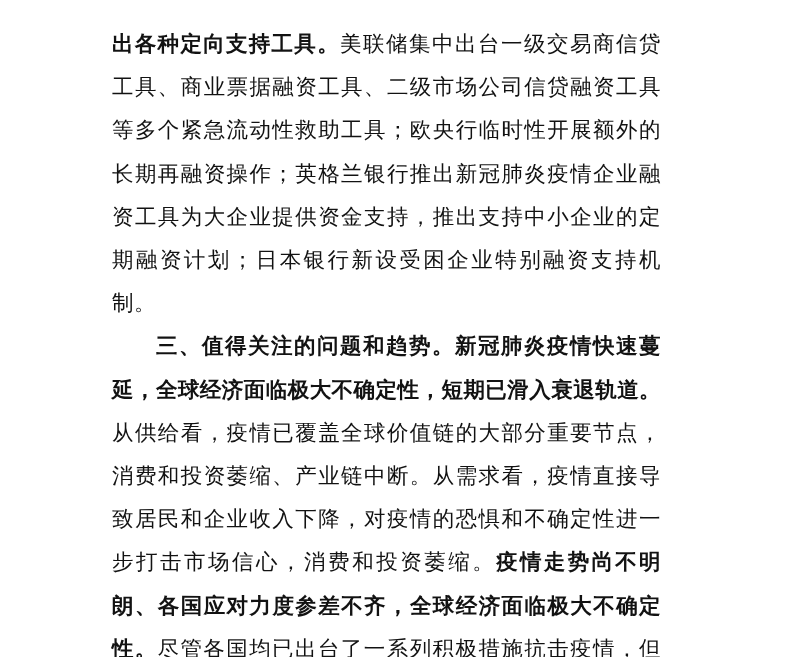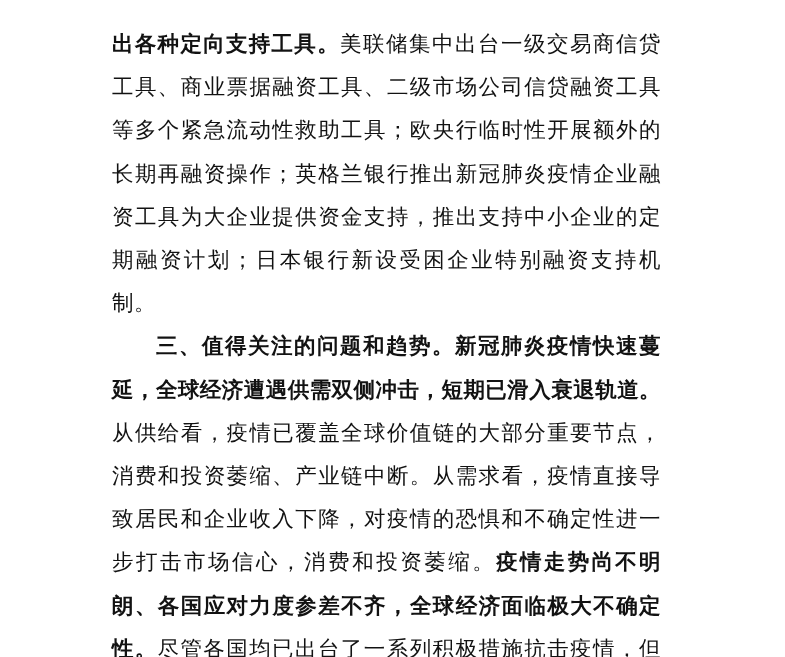--- a/index.html
+++ b/index.html
@@ -45,16 +45,16 @@
   }
 </style>
 </head>
 <body>
 
 <div class="page">
   <div class="doc-body">
 
     <p class="para"><span class="run bold">出各种定向支持工具。</span><span class="run">美联储集中出台一级交易商信贷工具、商业票据融资工具、二级市场公司信贷融资工具等多个紧急流动性救助工具；欧央行临时性开展额外的长期再融资操作；英格兰银行推出新冠肺炎疫情企业融资工具为大企业提供资金支持，推出支持中小企业的定期融资计划；日本银行新设受困企业特别融资支持机制。</span></p>
 
-    <p class="para indented"><span class="run bold">三、值得关注的问题和趋势。新冠肺炎疫情快速蔓延，全球经济遭遇供需双侧冲击，短期已滑入衰退轨道。</span><span class="run">从供给看，疫情已覆盖全球价值链的大部分重要节点，消费和投资萎缩、产业链中断。从需求看，疫情直接导致居民和企业收入下降，对疫情的恐惧和不确定性进一步打击市场信心，消费和投资萎缩。</span><span class="run bold">疫情走势尚不明朗、各国应对力度参差不齐，全球经济面临极大不确定性。</span><span class="run">尽管各国均已出台了一系列积极措施抗击疫情，但政策力度和实施效果存在差异，在目前仍缺乏强有力的国际协调背景下，疫情或在全球出现反复，</span></p>
+    <p class="para indented"><span class="run bold">三、值得关注的问题和趋势。新冠肺炎疫情快速蔓延，全球经济面临极大不确定性，短期已滑入衰退轨道。</span><span class="run">从供给看，疫情已覆盖全球价值链的大部分重要节点，消费和投资萎缩、产业链中断。从需求看，疫情直接导致居民和企业收入下降，对疫情的恐惧和不确定性进一步打击市场信心，消费和投资萎缩。</span><span class="run bold">疫情走势尚不明朗、各国应对力度参差不齐，全球经济面临极大不确定性。</span><span class="run">尽管各国均已出台了一系列积极措施抗击疫情，但政策力度和实施效果存在差异，在目前仍缺乏强有力的国际协调背景下，疫情或在全球出现反复，</span></p>
 
   </div>
 </div>
 
 </body></html>

